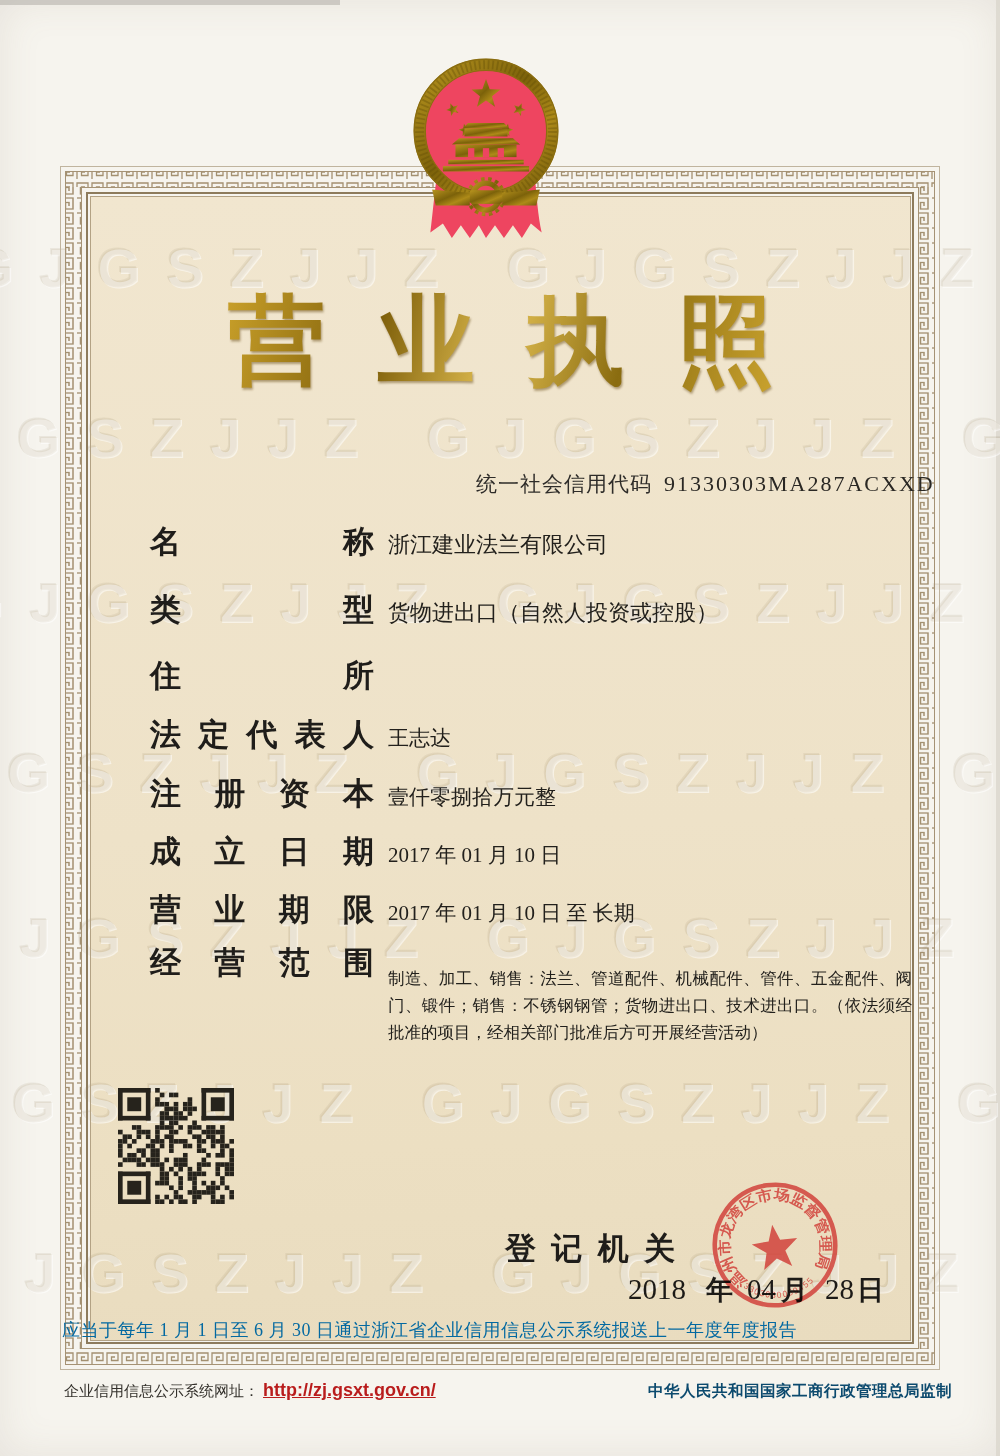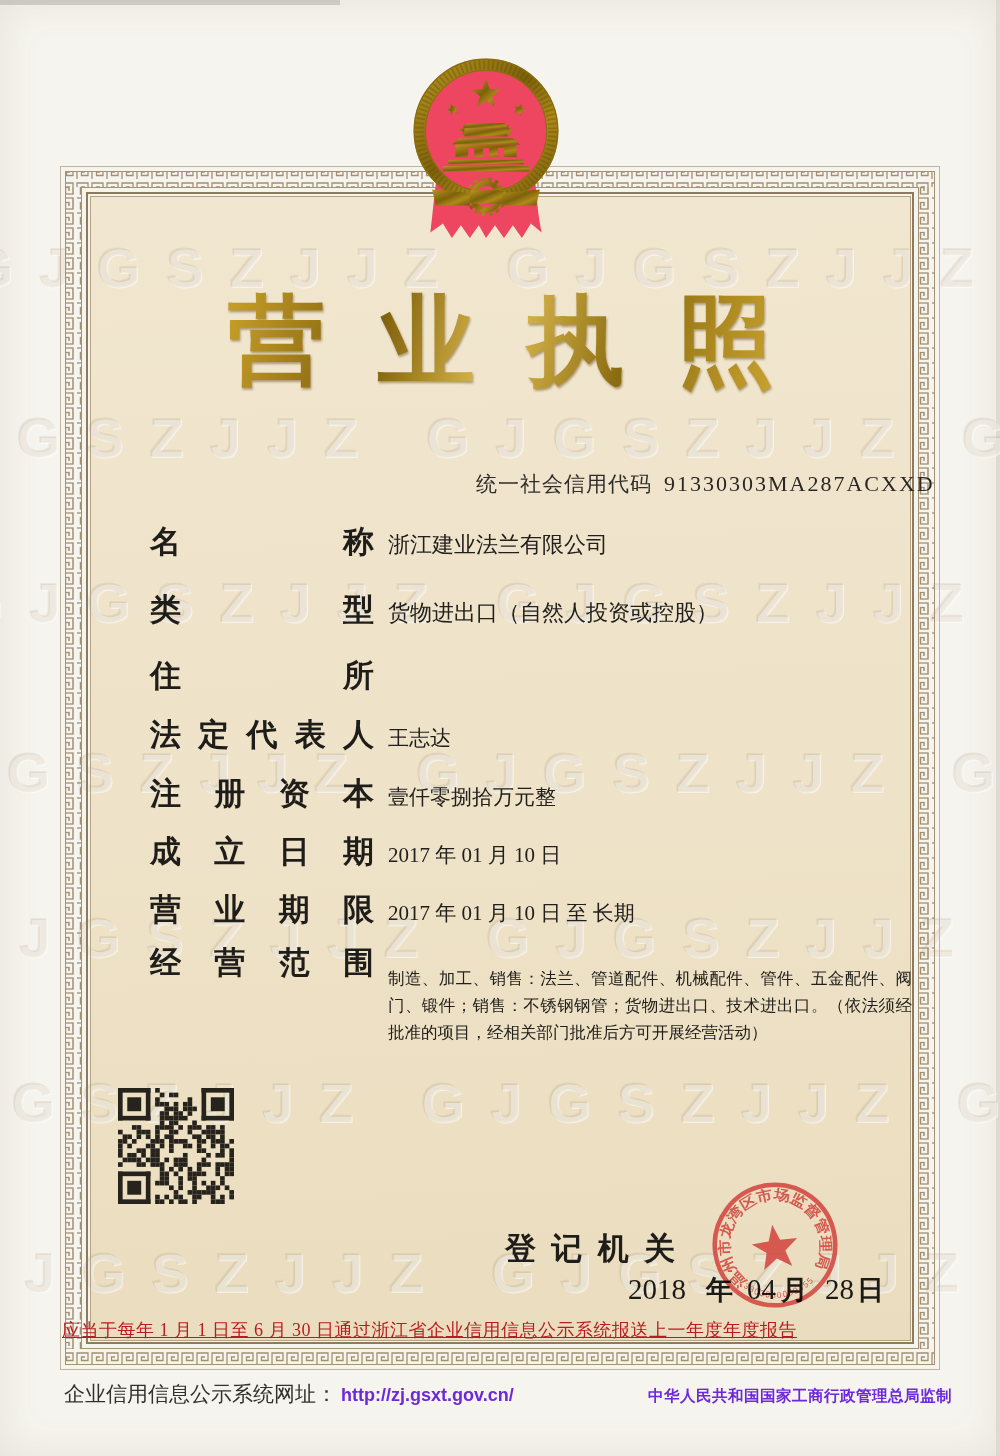--- a/index.html
+++ b/index.html
@@ -53,27 +53,27 @@
              font-size:31px;font-weight:700;color:#1f1d1a;}
   .reg-date{position:absolute;left:628px;top:1272px;display:flex;align-items:baseline;color:#1c1a17;}
   .reg-date .num{font-family:"Liberation Serif",serif;font-size:29px;}
   .reg-date .cjk{font-size:27px;font-weight:600;}
   .dp-0{margin-right:20px;}.dp-1{margin-right:14px;}.dp-2{margin-right:5px;}
   .dp-3{margin-right:17px;}.dp-4{margin-right:3px;}
 
   .seal{position:absolute;left:702px;top:1172px;z-index:5;opacity:.88;mix-blend-mode:multiply;}
 
   .annual-note{position:absolute;left:62px;top:1318px;width:930px;font-family:"Liberation Serif",serif;
-               font-size:18px;letter-spacing:.5px;color:#b91c1c;z-index:4;text-decoration:underline;}
+               font-size:18px;letter-spacing:.5px;color:#0369a1;z-index:4;}
 
   .footer{position:absolute;left:64px;right:48px;top:1380px;display:flex;justify-content:space-between;align-items:baseline;}
   .site{display:flex;align-items:baseline;gap:4px;}
-  .site-label{font-family:"Liberation Serif",serif;font-size:21px;color:#33302b;}
-  .site-url{font-family:"Liberation Sans",sans-serif;font-weight:700;font-size:18px;color:#6d28d9;}
-  .issuer{font-family:"Liberation Serif",serif;font-size:15.5px;font-weight:600;color:#6d28d9;letter-spacing:.5px;}
+  .site-label{font-family:"Liberation Serif",serif;font-size:15px;color:#33302b;}
+  .site-url{font-family:"Liberation Sans",sans-serif;font-weight:700;font-size:18px;color:#b91c1c;text-decoration:underline;}
+  .issuer{font-family:"Liberation Serif",serif;font-size:15.5px;font-weight:600;color:#0c4a6e;letter-spacing:.5px;}
 </style>
 </head>
 <body>
 
 <div class="page">
 
   <div class="scan-sliver"></div>
   <div class="scan-right"></div>
 
   <div class="paper"></div>

